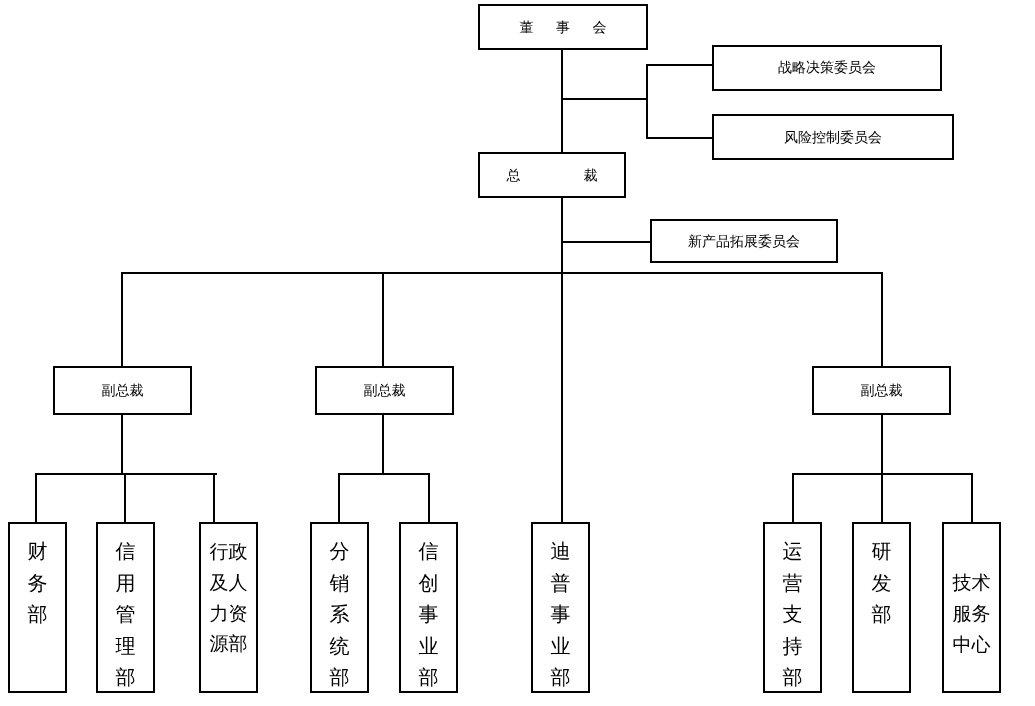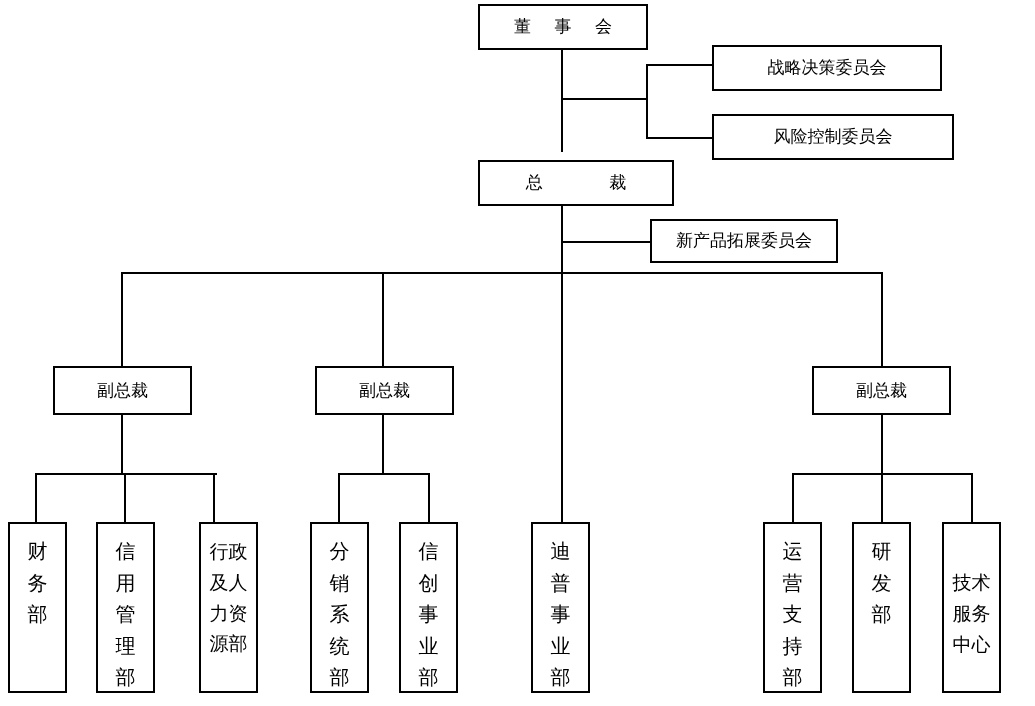--- a/index.html
+++ b/index.html
@@ -22,21 +22,21 @@
     border: 2px solid #000000;
     background: #ffffff;
     display: flex;
     align-items: center;
     justify-content: center;
     color: #000000;
     z-index: 2;
   }
   
   .node .h-label {
-    font-size: 17px;
+    font-size: 14px;
     line-height: 1.15;
     white-space: pre;
     text-align: center;
   }
   .node .h-label.wide {
     letter-spacing: 9px;
     text-indent: 9px;
   }
   
   .node.vert {
@@ -99,29 +99,29 @@
   <div class="line v" style="left:881px; top:415px; height:58px;"></div>
   <div class="line h" style="left:792px; top:473px; width:181px;"></div>
   <div class="line v" style="left:792px; top:473px; height:49px;"></div>
   <div class="line v" style="left:881px; top:473px; height:49px;"></div>
   <div class="line v" style="left:971px; top:473px; height:49px;"></div>
 
   <div class="node" style="left:478px; top:4px; width:170px; height:46px;">
     <span class="h-label wide">董 事 会</span>
   </div>
 
-  <div class="node" style="left:712px; top:45px; width:230px; height:46px;">
+  <div class="node" style="left:712px; top:45px; width:230px; height:46px;font-family:Liberation Serif, serif;">
     <span class="h-label">战略决策委员会</span>
   </div>
 
   <div class="node" style="left:712px; top:114px; width:242px; height:46px;">
     <span class="h-label">风险控制委员会</span>
   </div>
 
-  <div class="node" style="left:478px; top:160px; width:196px; height:46px;">
+  <div class="node" style="left:478px; top:152px; width:148px; height:46px;">
     <span class="h-label wide">总    裁</span>
   </div>
 
   <div class="node" style="left:650px; top:219px; width:188px; height:44px;">
     <span class="h-label">新产品拓展委员会</span>
   </div>
 
   <div class="node" style="left:53px; top:366px; width:139px; height:49px;">
     <span class="h-label">副总裁</span>
   </div>

